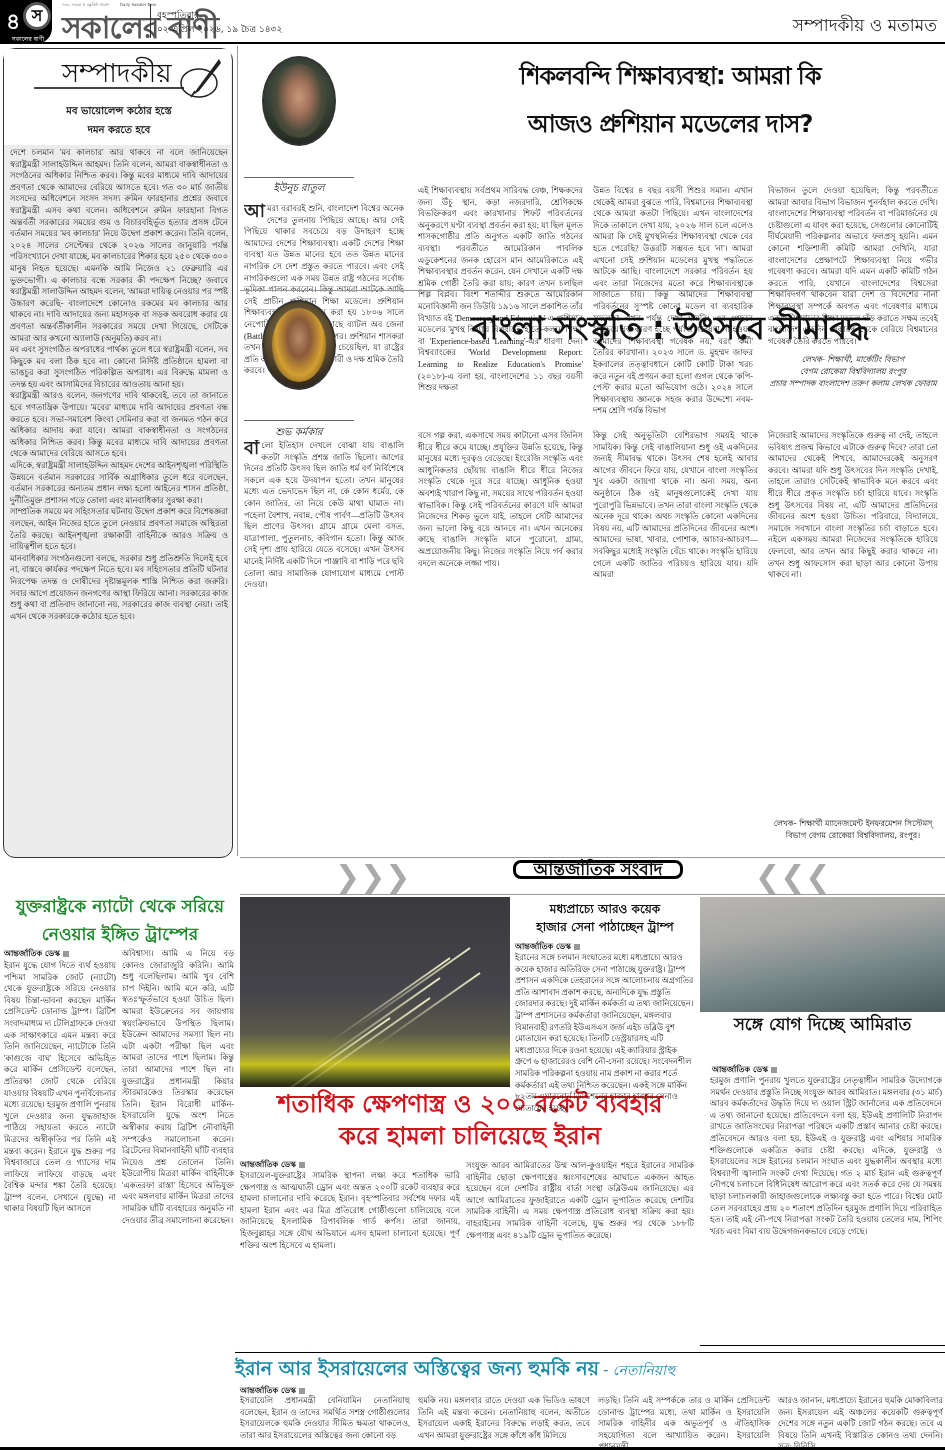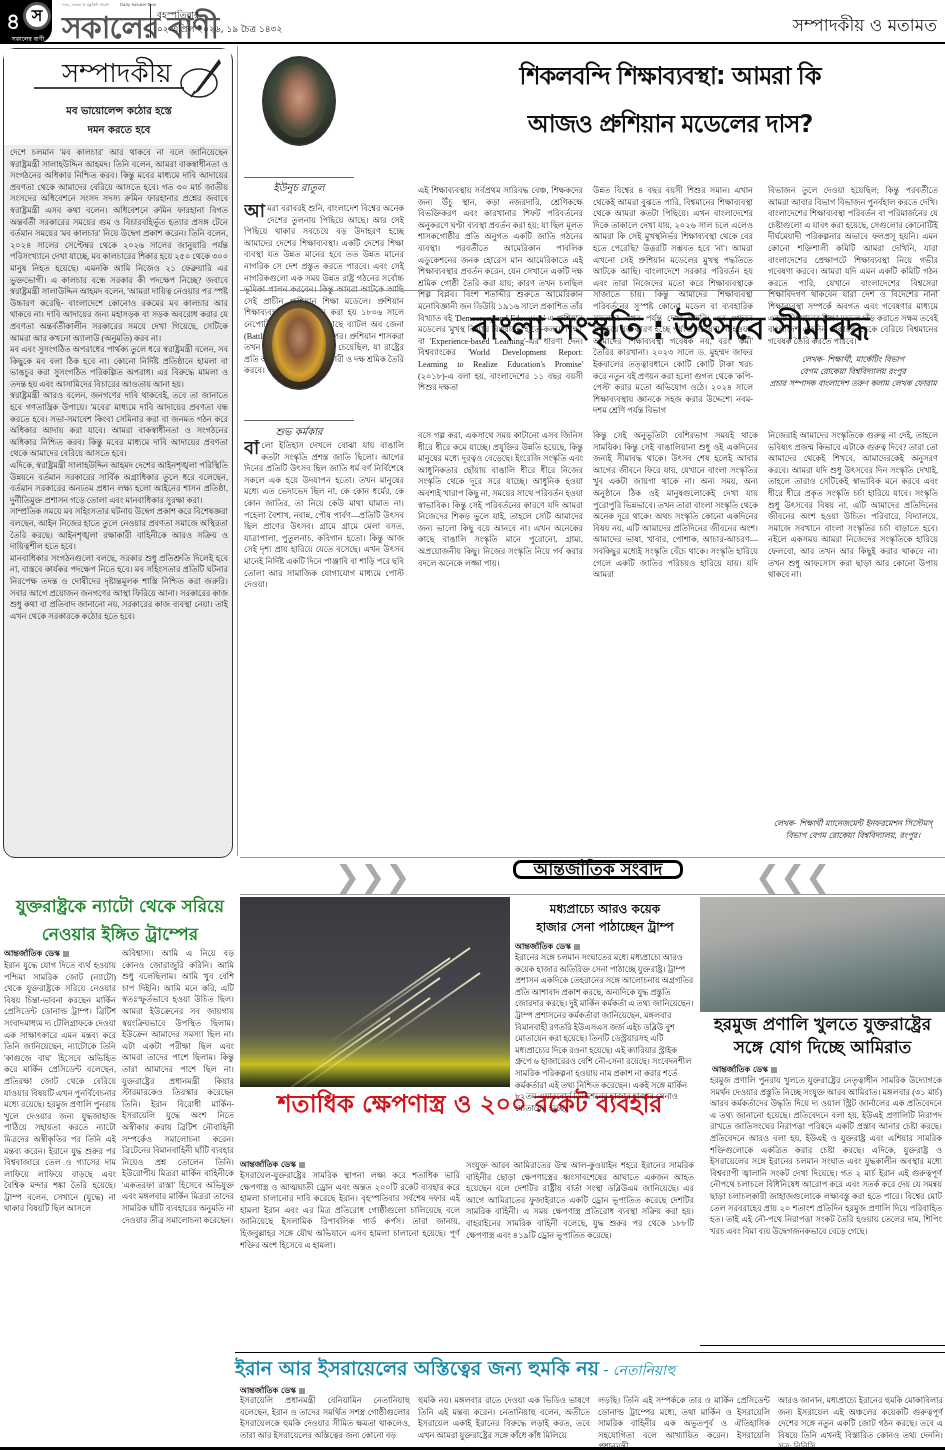--- a/index.html
+++ b/index.html
@@ -45,21 +45,21 @@
 #art2-divider{left:240px;top:290px;width:700px;height:1px;background:#999}
 #art2-photo{left:262px;top:300px;width:74px;height:90px;border-radius:50%;border:2px solid #333;background:radial-gradient(circle at 50% 40%,#8a6a44 0,#6b5a3a 40%,#3a3020 70%,#1c1c1c 100%)}
 #art2-photo-inner{left:8px;top:6px;width:54px;height:74px;border-radius:50%;background:radial-gradient(ellipse at 50% 40%,#b88a6a 0,#8a5a3a 30%,#d4a030 60%,#3a2a18 100%)}
 #art2-title{left:400px;top:300px;width:540px;text-align:center;font-size:32px;font-weight:bold;line-height:56px;letter-spacing:-1px}
 #art2-rule{left:244px;top:420px;width:110px;height:1px;background:#666}
 #art2-author{left:244px;top:424px;width:110px;text-align:center;font-size:10px;font-style:italic}
 #art2-c1{left:244px;top:440px;width:160px;height:410px}
 #art2-c2{left:418px;top:430px;width:165px;height:420px}
 #art2-c3{left:593px;top:430px;width:165px;height:420px}
 #art2-c4{left:768px;top:430px;width:170px;height:370px}
-#art2-sign{left:768px;top:818px;width:170px;text-align:center;font-style:italic;font-size:8px;line-height:12px}
+#art2-sign{left:768px;top:818px;width:170px;text-align:center;font-size:8px;line-height:12px}
 
 #intl-banner{left:240px;top:857px;width:705px;height:38px;border-top:1px solid #999;border-bottom:1px solid #999}
 .chev{position:absolute;top:4px;font-size:30px;color:#aaa;font-weight:bold;line-height:30px}
 #intl-label-box{left:273px;top:2px;width:170px;height:19px;border:3px solid #000;border-radius:8px;background:#fff;display:flex;align-items:center;justify-content:center;font-size:17px;font-weight:bold}
 
 #nato-title{left:4px;top:892px;width:232px;text-align:center;color:#1e8a2c;font-size:17px;font-weight:bold;line-height:28px}
 .desk{font-size:8px;font-weight:bold;color:#111}
 .desk-sq{display:inline-block;width:6px;height:6px;background:#999;margin-left:3px;vertical-align:middle}
 #nato-desk{left:4px;top:947px}
 #nato-c1{left:4px;top:960px;width:112px;height:490px}
@@ -191,35 +191,35 @@
 <div id="missile-photo" class="abs">
   <div class="streak" style="left:60px;top:60px;width:150px"></div>
   <div class="streak" style="left:40px;top:80px;width:160px"></div>
   <div class="streak" style="left:90px;top:50px;width:140px"></div>
   <div class="streak" style="left:20px;top:100px;width:170px"></div>
   <div class="streak" style="left:110px;top:75px;width:130px"></div>
   <div class="streak" style="left:0px;top:120px;width:150px"></div>
 </div>
 <div id="missile-title" class="abs" style="color: rgb(212, 20, 28);">
   <div>শতাধিক ক্ষেপণাস্ত্র ও ২০০ রকেট ব্যবহার</div>
+  <div>করে হামলা চালিয়েছে ইরান</div>
 </div>
 <div id="missile-desk" class="abs desk"><span>আন্তর্জাতিক ডেস্ক</span><span class="desk-sq"></span></div>
 <div id="missile-c1" class="col txt">ইসরায়েল-যুক্তরাষ্ট্রের সামরিক স্থাপনা লক্ষ্য করে শতাধিক ভারি ক্ষেপণাস্ত্র ও আত্মঘাতী ড্রোন এবং অন্তত ২০০টি রকেট ব্যবহার করে হামলা চালানোর দাবি করেছে ইরান। বৃহস্পতিবার সর্বশেষ দফার এই হামলা ইরান এবং এর মিত্র প্রতিরোধ গোষ্ঠীগুলো চালিয়েছে বলে জানিয়েছে ইসলামিক রিপাবলিক গার্ড কর্পস। তারা জানায়, হিজবুল্লাহর সঙ্গে যৌথ অভিযানে এসব হামলা চালানো হয়েছে। পূর্ণ শক্তির অংশ হিসেবে এ হামলা।</div>
 <div id="missile-c2" class="col txt">সংযুক্ত আরব আমিরাতের উম্ম আল-কুওয়াইন শহরে ইরানের সামরিক বাহিনীর ছোড়া ক্ষেপণাস্ত্রের ধ্বংসাবশেষের আঘাতে একজন আহত হয়েছেন বলে দেশটির রাষ্ট্রীয় বার্তা সংস্থা ডব্লিউএম জানিয়েছে। এর আগে আমিরাতের ফুজাইরাতে একটি ড্রোন ভূপাতিত করেছে দেশটির সামরিক বাহিনী। এ সময় ক্ষেপণাস্ত্র প্রতিরোধ ব্যবস্থা সক্রিয় করা হয়। বাহরাইনের সামরিক বাহিনী বলেছে, যুদ্ধ শুরুর পর থেকে ১৮৮টি ক্ষেপণাস্ত্র এবং ৪১৯টি ড্রোন ভূপাতিত করেছে।</div>
 
 <div id="troops-title" class="abs">
   <div>মধ্যপ্রাচ্যে আরও কয়েক</div>
   <div>হাজার সেনা পাঠাচ্ছেন ট্রাম্প</div>
 </div>
 <div id="troops-desk" class="abs desk"><span>আন্তর্জাতিক ডেস্ক</span><span class="desk-sq"></span></div>
 <div id="troops-c" class="col txt" style="text-align:left">ইরানের সঙ্গে চলমান সংঘাতের মধ্যে মধ্যপ্রাচ্যে আরও কয়েক হাজার অতিরিক্ত সেনা পাঠাচ্ছে যুক্তরাষ্ট্র। ট্রাম্প প্রশাসন একদিকে তেহরানের সঙ্গে আলোচনায় অগ্রগতির প্রতি আশাবাদ প্রকাশ করছে, অন্যদিকে যুদ্ধ প্রস্তুতি জোরদার করছে। দুই মার্কিন কর্মকর্তা এ তথ্য জানিয়েছেন। ট্রাম্প প্রশাসনের কর্মকর্তারা জানিয়েছেন, মঙ্গলবার বিমানবাহী রণতরি ইউএসএস জর্জ এইচ ডব্লিউ বুশ মোতায়েন করা হয়েছে। তিনটি ডেস্ট্রয়ারসহ এটি মধ্যপ্রাচ্যের দিকে রওনা হয়েছে। এই ক্যারিয়ার স্ট্রাইক গ্রুপে ৬ হাজারেরও বেশি নৌ-সেনা রয়েছে। সংবেদনশীল সামরিক পরিকল্পনা হওয়ায় নাম প্রকাশ না করার শর্তে কর্মকর্তারা এই তথ্য নিশ্চিত করেছেন। একই সঙ্গে মার্কিন ৮২তম এয়ারবোর্ন ডিভিশনের হাজার হাজার সেনাও মোতায়েন হচ্ছে।</div>
 
 <div id="hormuz-photo" class="abs"></div>
 <div id="hormuz-title" class="abs">
-  <div>হরমুজ প্রণালি খুলতে যুক্তরাষ্ট্রের</div>
   <div>সঙ্গে যোগ দিচ্ছে আমিরাত</div>
 </div>
 <div id="hormuz-desk" class="abs desk"><span>আন্তর্জাতিক ডেস্ক</span><span class="desk-sq"></span></div>
 <div id="hormuz-c" class="col txt">হরমুজ প্রণালি পুনরায় খুলতে যুক্তরাষ্ট্রের নেতৃত্বাধীন সামরিক উদ্যোগকে সমর্থন দেওয়ার প্রস্তুতি নিচ্ছে সংযুক্ত আরব আমিরাত। মঙ্গলবার (৩১ মার্চ) আরব কর্মকর্তাদের উদ্ধৃতি দিয়ে দ্য ওয়াল স্ট্রিট জার্নালের এক প্রতিবেদনে এ তথ্য জানানো হয়েছে। প্রতিবেদনে বলা হয়, ইউএই প্রণালিটি নিরাপদ রাখতে জাতিসংঘের নিরাপত্তা পরিষদে একটি প্রস্তাব আনার চেষ্টা করছে। প্রতিবেদনে আরও বলা হয়, ইউএই ও যুক্তরাষ্ট্র এবং এশিয়ার সামরিক শক্তিগুলোকে একত্রিত করার চেষ্টা করছে। এদিকে, যুক্তরাষ্ট্র ও ইসরায়েলের সঙ্গে ইরানের চলমান সংঘাত এবং যুদ্ধকালীন অবস্থার মধ্যে বিশ্বব্যাপী জ্বালানি সংকট দেখা দিয়েছে। গত ২ মার্চ ইরান এই গুরুত্বপূর্ণ নৌপথে চলাচলে বিধিনিষেধ আরোপ করে এবং সতর্ক করে দেয় যে সমন্বয় ছাড়া চলাচলকারী জাহাজগুলোকে লক্ষ্যবস্তু করা হতে পারে। বিশ্বের মোট তেল সরবরাহের প্রায় ২০ শতাংশ প্রতিদিন হরমুজ প্রণালি দিয়ে পরিবাহিত হত। তাই এই নৌ-পথে নিরাপত্তা সংকট তৈরি হওয়ায় তেলের দাম, শিপিং খরচ এবং বিমা ব্যয় উদ্বেগজনকভাবে বেড়ে গেছে।</div>
 <div id="hormuz-rule" class="abs"></div>
 
 <div id="bottom-rule" class="abs"></div>
 <div id="net-title" class="abs" style="color: rgb(26, 138, 168);"><span>ইরান আর ইসরায়েলের অস্তিত্বের জন্য হুমকি নয়</span><span id="net-sub"> - নেতানিয়াহু</span></div>
 <div id="net-desk" class="abs desk"><span>আন্তর্জাতিক ডেস্ক</span><span class="desk-sq"></span></div>
 <div id="net-c1" class="col txt">ইসরায়েলি প্রধানমন্ত্রী বেনিয়ামিন নেতানিয়াহু বলেছেন, ইরান ও তাদের সমর্থিত সশস্ত্র গোষ্ঠীগুলোর ইসরায়েলকে হুমকি দেওয়ার সীমিত ক্ষমতা থাকলেও, তারা আর ইসরায়েলের অস্তিত্বের জন্য কোনো বড়</div>

